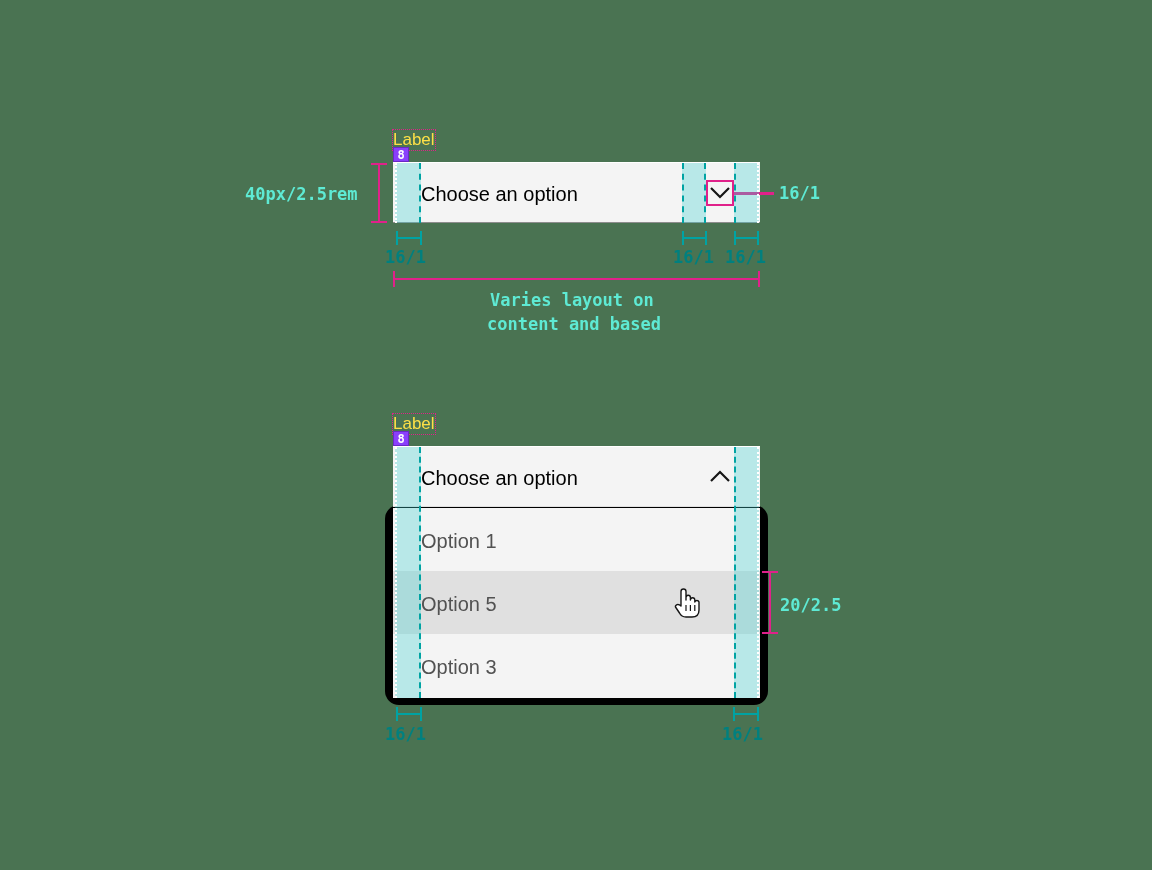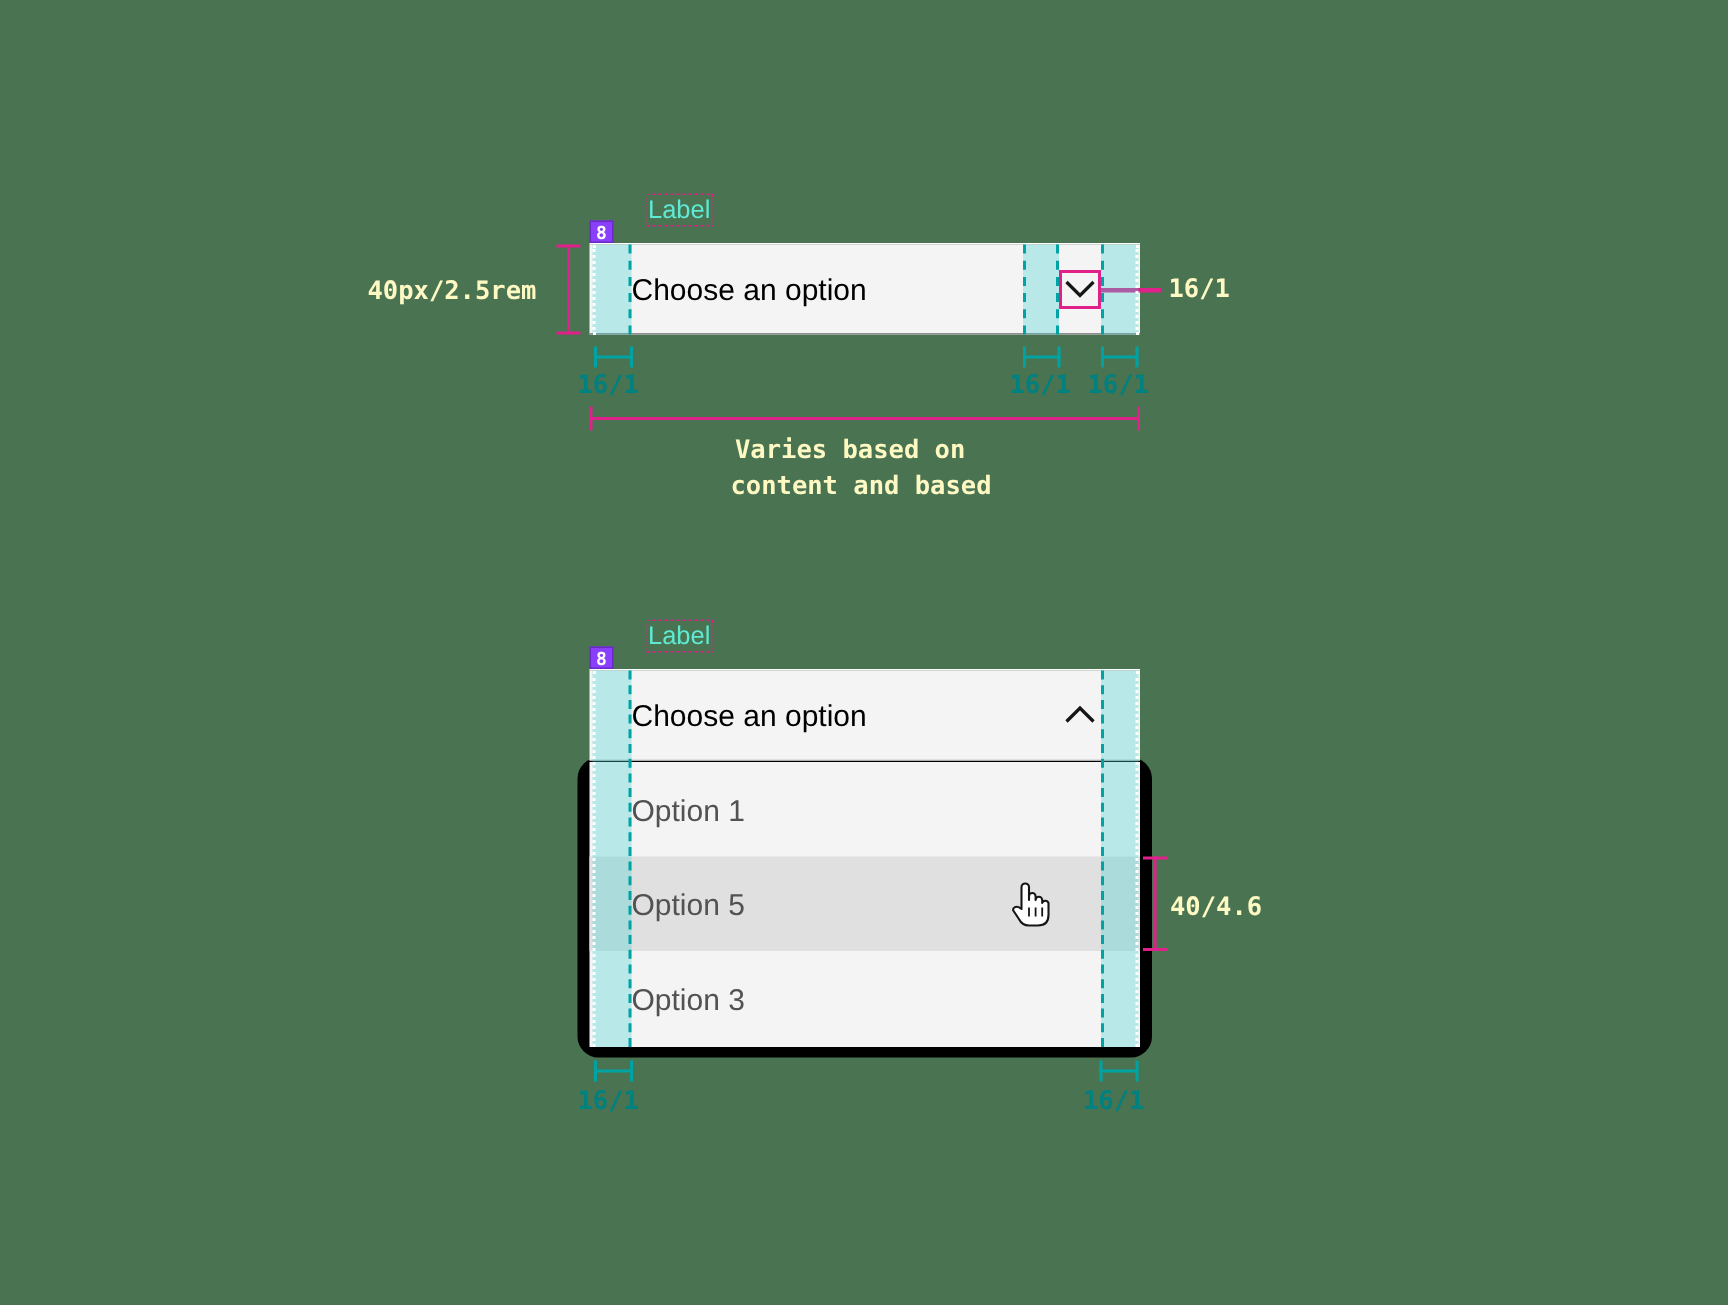--- a/index.html
+++ b/index.html
@@ -12,21 +12,21 @@
     position:relative;
   }
   .stage{position:absolute;left:0;top:0;width:1152px;height:870px;}
 
   
   .abs{position:absolute;}
 
   
   .ann-pink{
     font-family:"DejaVu Sans Mono","Liberation Mono",monospace;
-    color:#fef9c3;
+    color:#5eead4;
     font-weight:700;
     font-size:17px;
     letter-spacing:0px;
     white-space:pre;
     line-height:24px;
   }
   .ann-teal{
     font-family:"DejaVu Sans Mono","Liberation Mono",monospace;
     color:#00807f;
     font-weight:700;
@@ -82,25 +82,24 @@
     text-align:center;
     width:16px;height:15px;
     border:1px solid #6929c4;
     box-sizing:border-box;
   }
 
   
   .spec-label{
     position:absolute;
     font-size:17px;
-    color:#5eead4;
+    color:#fde047;
     line-height:20px;
     outline:1px dotted #e0218a;
     white-space:nowrap;
-    margin-left:39px;
   }
 
   
   .tbr{position:absolute;height:14px;}
   .tbr:before,.tbr:after{
     content:"";position:absolute;top:0;width:2px;height:14px;background:#00a3a3;
   }
   .tbr:before{left:0;}
   .tbr:after{right:0;}
   .tbr i{position:absolute;left:0;right:0;top:6px;height:2px;background:#00a3a3;display:block;}
@@ -193,21 +192,21 @@
     <div class="ann-teal abs" style="left:725px;top:247px;">16/1</div>
 
     <div class="pvr" style="left:371px;top:163px;height:60px;">
         <i></i>
       </div>
     <div class="ann-pink abs" style="left:245px;top:182px;">40px/2.5rem</div>
 
     <div class="pbr" style="left:393px;top:271px;width:367px;">
         <i></i>
       </div>
-    <div class="ann-pink abs" style="left:490px;top:288px;">Varies based on</div>
+    <div class="ann-pink abs" style="left:490px;top:288px;">Varies layout on</div>
     <div class="ann-pink abs" style="left:487px;top:312px;">content and based</div>
   </div>
 
   <div>
 
     <div class="spec-label" style="left:393px;top:414px;">Label</div>
 
     <div class="badge8" style="left:393px;top:431px;">8</div>
 
     <div class="list-shadow" style="left:385px;top:505px;width:383px;height:200px;"></div>
@@ -252,16 +251,16 @@
     <div class="ann-teal abs" style="left:385px;top:724px;">16/1</div>
 
     <div class="tbr" style="left:733px;top:707px;width:26px;">
         <i></i>
       </div>
     <div class="ann-teal abs" style="left:722px;top:724px;">16/1</div>
 
     <div class="pvr" style="left:762px;top:571px;height:63px;">
         <i></i>
       </div>
-    <div class="ann-pink abs" style="left:780px;top:593px;">40/4.6</div>
+    <div class="ann-pink abs" style="left:780px;top:593px;">20/2.5</div>
   </div>
 
 </div>
 
 </body></html>

